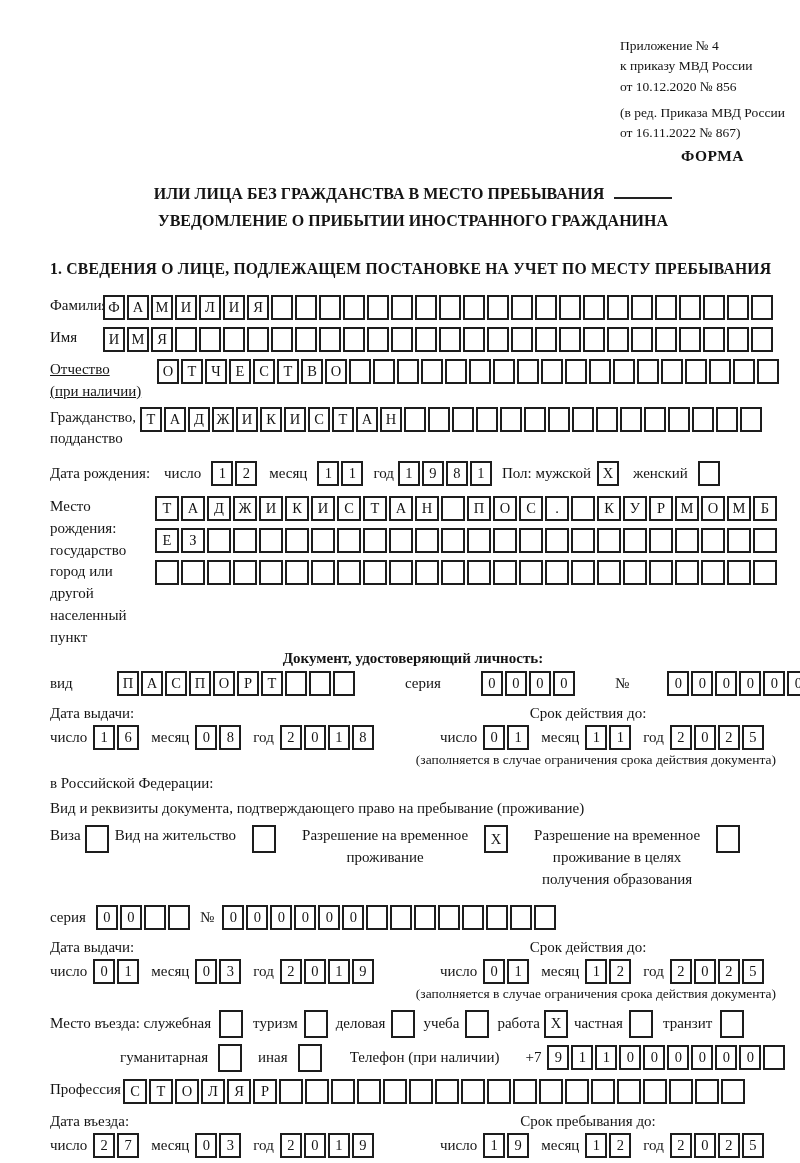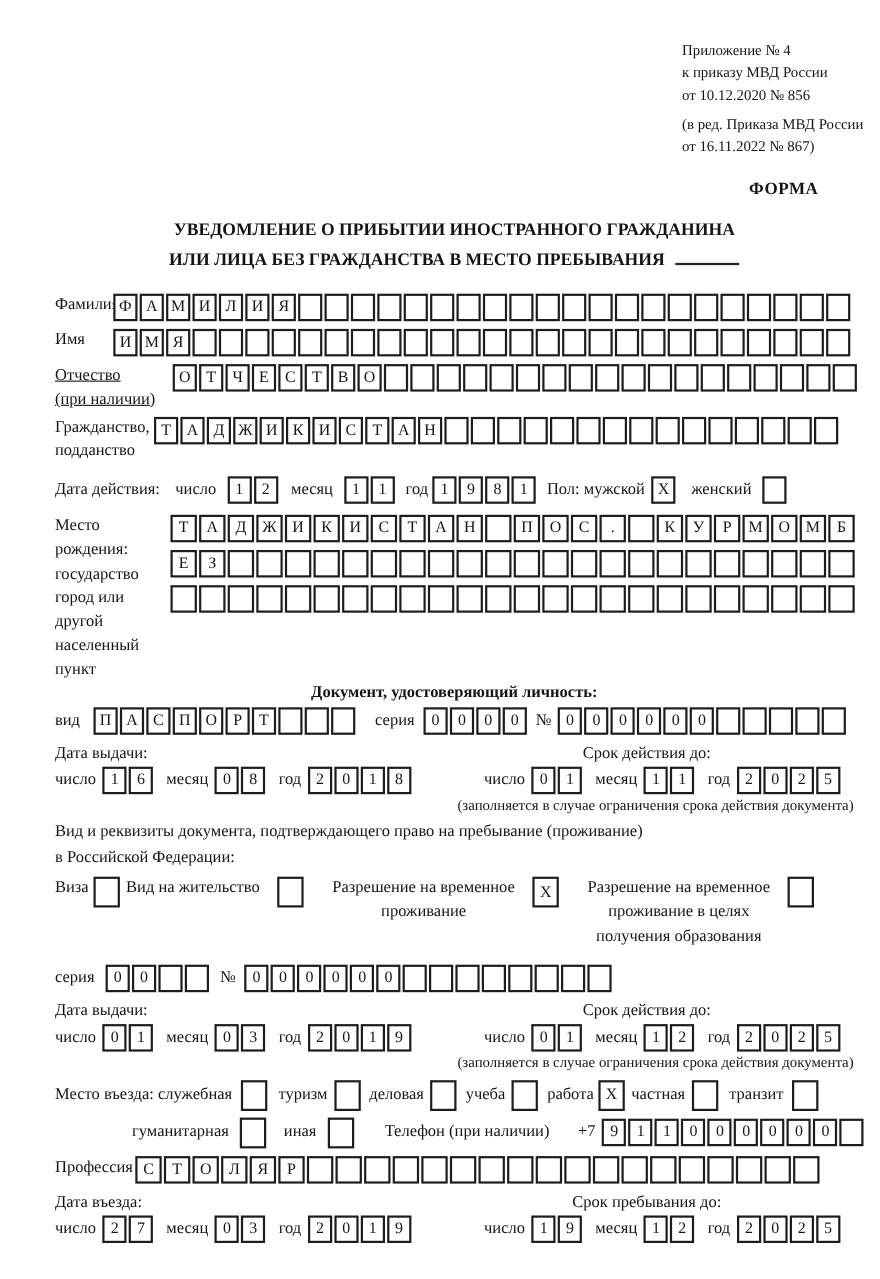--- a/index.html
+++ b/index.html
@@ -3,21 +3,21 @@
 <meta charset="utf-8">
 <style>
   html,body{margin:0;padding:0;background:#ffffff;}
   body{width:800px;height:1163px;overflow:hidden;color:#141414;
        font-family:"Liberation Serif", serif;}
   .page{box-sizing:border-box;width:800px;height:1163px;padding:36px 24px 0 50px;}
   .pre{white-space:pre-line;}
   
   .appendix{margin-left:570px;width:200px;font-size:13.5px;line-height:1.5;}
   .appendix .rev{margin-top:6px;}
-  .forma{font-size:15.5px;font-weight:bold;text-align:right;padding-right:32px;margin-top:20px;letter-spacing:.5px;}
+  .forma{font-size:15.5px;font-weight:bold;text-align:right;padding-right:32px;margin-top:4px;letter-spacing:.5px;}
   
   .title{text-align:center;font-weight:bold;font-size:16px;line-height:1.65;margin-top:16px;}
   .uline{display:inline-block;width:58px;border-bottom:2px solid #222;margin-left:10px;vertical-align:baseline;height:14px;}
   .sect{font-weight:bold;font-size:15.7px;margin-top:26px;letter-spacing:.2px;}
   
   .frow{display:flex;align-items:flex-start;margin-top:7px;}
   .flabel{font-size:15px;flex-shrink:0;line-height:1.45;}
   .inl{font-size:15px;flex-shrink:0;line-height:25px;}
   .boxes{display:flex;flex-wrap:nowrap;flex-shrink:0;}
   .cell{display:inline-flex;align-items:center;justify-content:center;
@@ -45,24 +45,25 @@
   <div class="appendix">
     <div class="pre">Приложение № 4
 к приказу МВД России
 от 10.12.2020 № 856</div>
     <div class="pre rev">(в ред. Приказа МВД России
 от 16.11.2022 № 867)</div>
   </div>
   <div class="forma">ФОРМА</div>
 
   <div class="title">
+    <div><span>ИЛИ ЛИЦА БЕЗ ГРАЖДАНСТВА В МЕСТО ПРЕБЫВАНИЯ</span><span class="uline"></span></div>
     <div>УВЕДОМЛЕНИЕ О ПРИБЫТИИ ИНОСТРАННОГО ГРАЖДАНИНА</div>
-    <div><span>ИЛИ ЛИЦА БЕЗ ГРАЖДАНСТВА В МЕСТО ПРЕБЫВАНИЯ</span><span class="uline"></span></div>
-  </div>
-
+  </div>
+
+  <div class="sect">1. СВЕДЕНИЯ О ЛИЦЕ, ПОДЛЕЖАЩЕМ ПОСТАНОВКЕ НА УЧЕТ ПО МЕСТУ ПРЕБЫВАНИЯ</div>
 
   <div class="frow" style="margin-top:17px;">
     <div class="flabel" style="width:53px;">Фамилия</div>
     <div class="boxes">
         <span class="cell">Ф</span>
         <span class="cell">А</span>
         <span class="cell">М</span>
         <span class="cell">И</span>
         <span class="cell">Л</span>
         <span class="cell">И</span>
@@ -185,21 +186,21 @@
         <span class="cell"></span>
         <span class="cell"></span>
         <span class="cell"></span>
         <span class="cell"></span>
         <span class="cell"></span>
         <span class="cell"></span>
       </div>
   </div>
 
   <div class="frow" style="margin-top:11px;align-items:center;">
-    <span class="inl">Дата действия:</span>
+    <span class="inl">Дата рождения:</span>
     <span class="inl" style="margin-left:14px;margin-right:10px;">число</span>
     <div class="boxes">
         <span class="cell">1</span>
         <span class="cell">2</span>
       </div>
     <span class="inl" style="margin-left:10px;margin-right:10px;">месяц</span>
     <div class="boxes">
         <span class="cell">1</span>
         <span class="cell">1</span>
       </div>
@@ -302,21 +303,21 @@
           <span class="cell"></span>
           <span class="cell"></span>
           <span class="cell"></span>
           <span class="cell"></span>
         </div>
     </div>
   </div>
 
   <div class="center" style="font-weight:bold;font-size:15px;margin-top:2px;">Документ, удостоверяющий личность:</div>
 
-  <div class="frow" style="margin-top:4px;">
+  <div class="frow" style="margin-top:4px;gap:32px;">
     <span class="inl" style="width:35px;">вид</span>
     <div class="boxes">
         <span class="cell">П</span>
         <span class="cell">А</span>
         <span class="cell">С</span>
         <span class="cell">П</span>
         <span class="cell">О</span>
         <span class="cell">Р</span>
         <span class="cell">Т</span>
         <span class="cell"></span>
@@ -385,22 +386,22 @@
       <div class="boxes">
           <span class="cell">2</span>
           <span class="cell">0</span>
           <span class="cell">2</span>
           <span class="cell">5</span>
         </div>
     </div>
   </div>
   <div class="note right" style="margin-top:2px;">(заполняется в случае ограничения срока действия документа)</div>
 
+  <div style="font-size:15px;margin-top:7px;">в Российской Федерации:</div>
   <div style="font-size:15px;margin-top:8px;">Вид и реквизиты документа, подтверждающего право на пребывание (проживание)</div>
-  <div style="font-size:15px;margin-top:7px;">в Российской Федерации:</div>
 
   <div class="frow" style="margin-top:8px;">
     <span class="flabel">Виза</span>
     <div class="boxes cbx" style="margin-left:4px;">
         <span class="cell"></span>
       </div>
     <span class="flabel" style="margin-left:4px;">Вид на жительство</span>
     <div class="boxes cbx" style="margin-left:16px;">
         <span class="cell"></span>
       </div>

